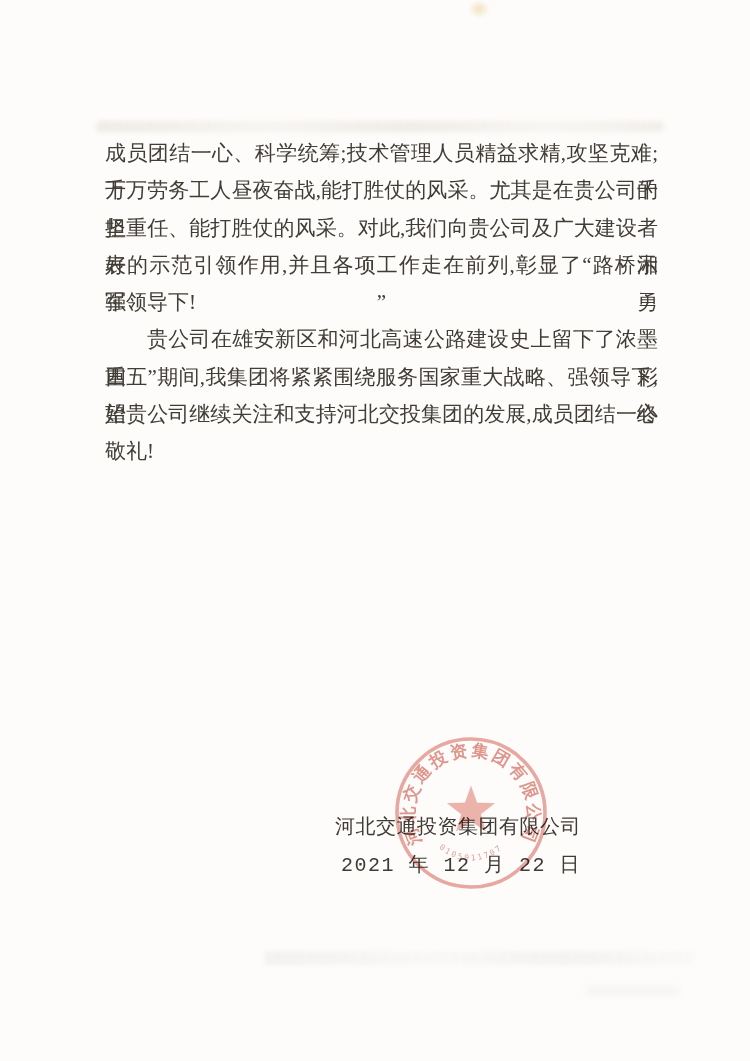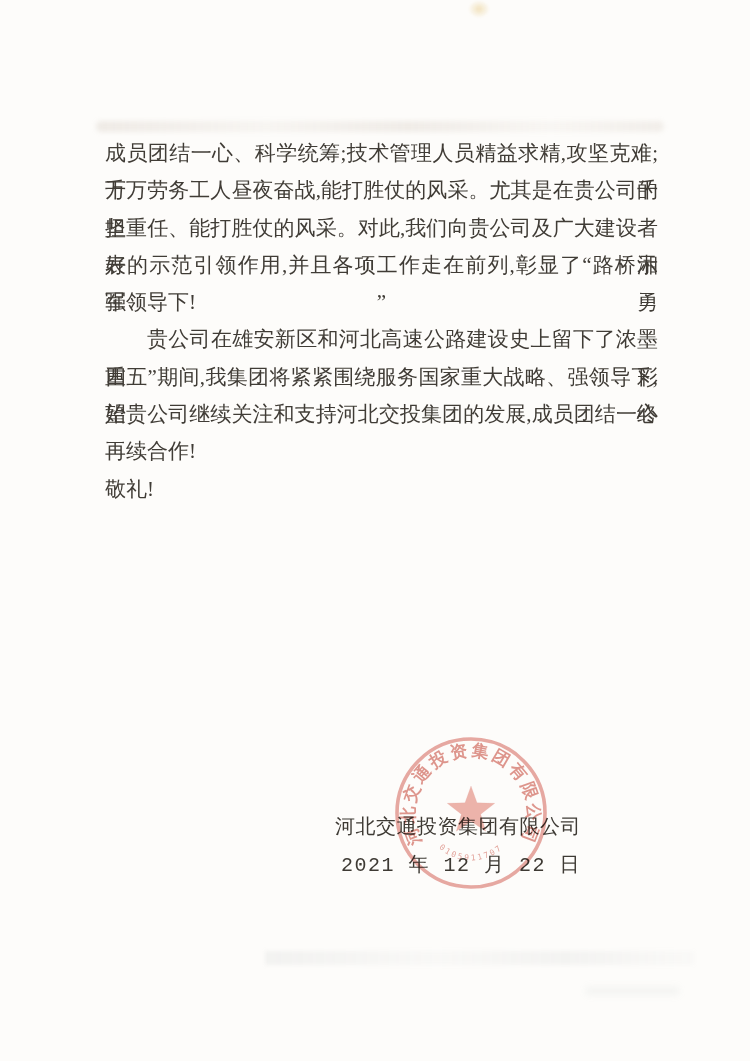--- a/index.html
+++ b/index.html
@@ -107,21 +107,20 @@
 
   <div class="letter-body">
       <div class="line just">成员团结一心、科学统筹;技术管理人员精益求精,攻坚克难;千千</div>
       <div class="line just">万万劳务工人昼夜奋战,能打胜仗的风采。尤其是在贵公司的坚</div>
       <div class="line just">担重任、能打胜仗的风采。对此,我们向贵公司及广大建设者表示</div>
       <div class="line just">好的示范引领作用,并且各项工作走在前列,彰显了“路桥湘军”勇</div>
       <div class="line">强领导下!</div>
       <div class="line just ind">贵公司在雄安新区和河北高速公路建设史上留下了浓墨重彩</div>
       <div class="line just">四五”期间,我集团将紧紧围绕服务国家重大战略、强领导下,始终</div>
       <div class="line just">望贵公司继续关注和支持河北交投集团的发展,成员团结一心</div>
-      <div class="line">再续合作!</div>
       <div class="line">敬礼!</div>
     </div>
 
   <div class="sig-company">河北交通投资集团有限公司</div>
 
   <div class="sig-date">2021 年 12 月 22 日</div>
 
   <svg class="seal" viewBox="0 0 160 160" xmlns="http://www.w3.org/2000/svg">
     <circle class="ring" cx="80" cy="80" r="74"></circle>
     <path id="sealArcPath" d="M 33.3 112.7 A 57 57 0 1 1 126.7 112.7" fill="none"></path>

